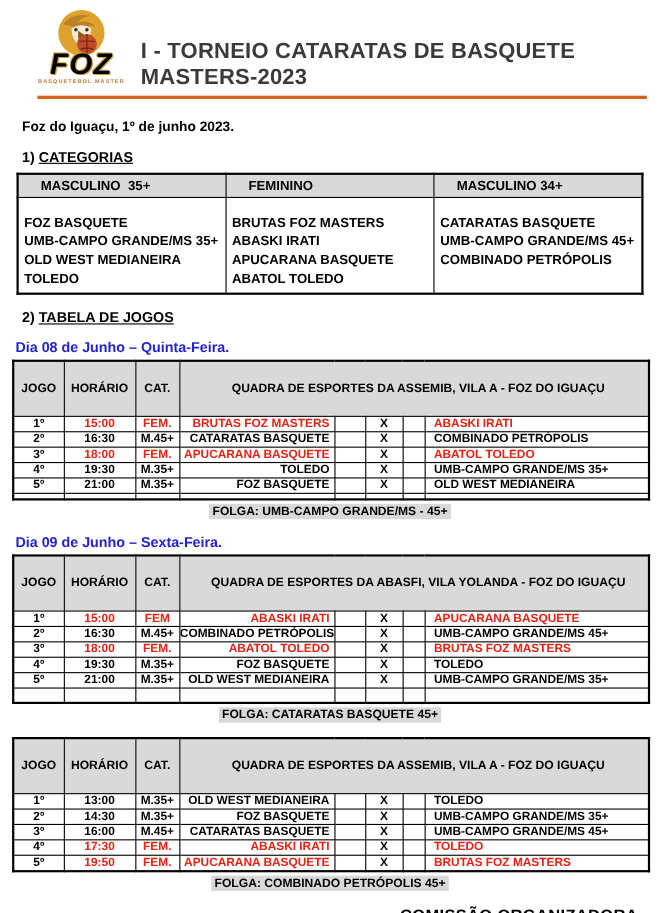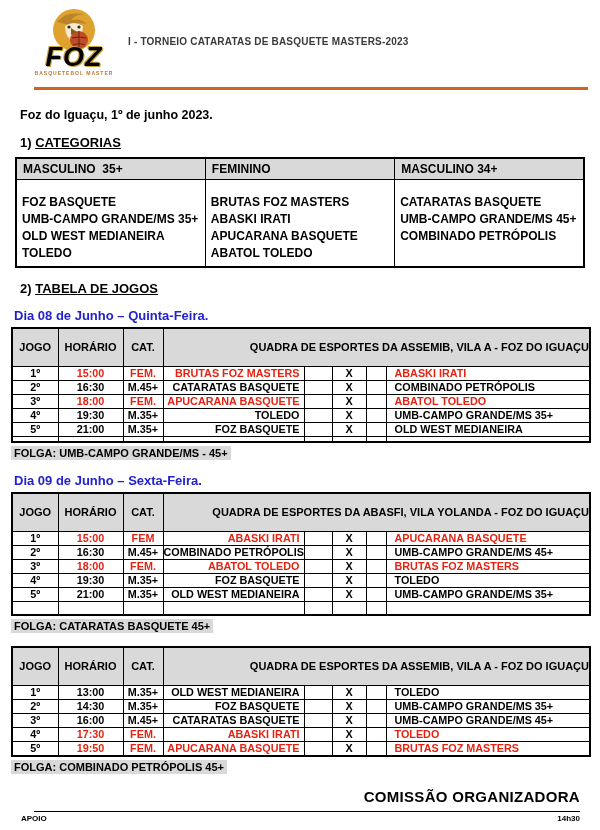--- a/index.html
+++ b/index.html
@@ -12,54 +12,54 @@
   .header { position:relative; height:92px; }
   .logo { position:absolute; left:34px; top:8px; width:80px; text-align:center; }
   .logo-word {
     font-style:italic; font-weight:900; font-size:27px; color:#000000;
     letter-spacing:1px; line-height:22px; margin-top:-12px;
     text-shadow:1px 1px 0 #c9a23c, -1px -1px 0 #c9a23c;
   }
   .logo-sub { font-size:5px; font-weight:bold; color:#c07830; letter-spacing:1px; margin-top:2px; }
   .doc-title {
     position:absolute; left:128px; top:36px; width:462px;
-    font-size:10px; font-weight:bold; color:#3a3a3a; letter-spacing:.2px;
+    font-size:20px; font-weight:bold; color:#3a3a3a; letter-spacing:.2px;
   }
   .orange-rule { position:absolute; left:34px; right:12px; top:87px; height:3px; background:#d4621f; }
   
   .dateline { margin:16px 0 0 20px; font-size:12.5px; font-weight:bold; }
   .sec-head { margin:13px 0 0 20px; font-size:13px; font-weight:bold; }
   .sec-head .u { text-decoration:underline; }
   
   .cat-table {
     margin:7px 0 0 15px; width:570px; border-collapse:collapse;
     border:2px solid #000; table-layout:fixed;
   }
   .cat-table td { border:1px solid #000; }
   .cat-th {
     background:#d9d9d9; font-weight:bold; font-size:12px;
-    padding:3px 6px; white-space:pre; height:20px;
+    padding:3px 20px; white-space:pre; height:20px;
   }
   .cat-td { vertical-align:top; padding:14px 5px 4px 5px; height:76px; }
   .cat-td div { font-size:12px; font-weight:bold; line-height:17px; white-space:nowrap; }
   
   .day-block { margin-top:12px; }
   .day-title { margin:0 0 4px 14px; font-size:13px; font-weight:bold; color:#2222cf; }
   .games-table {
     margin-left:11px; width:578px; border-collapse:collapse; border:2px solid #000;
     table-layout:fixed;
   }
   .games-table td { border:1px solid #000; font-weight:bold; overflow:hidden; }
-  .g-head td { background:#d9d9d9; height:38px; font-size:11px; text-align:center; }
-  .g-head .c-venue { text-align:right; padding-left:8px; }
+  .g-head td { background:#d9d9d9; height:50px; font-size:11px; text-align:center; }
+  .g-head .c-venue { text-align:center; padding-left:8px; }
   .g-row td { height:14px; font-size:10.8px; line-height:13px; text-align:center; white-space:nowrap; }
   .g-row .c-home { text-align:right; padding-right:4px; }
   .g-row .c-away { text-align:left; padding-left:8px; }
   .red { color:#e42313; }
-  .folga-line { margin-left:11px; width:578px; text-align:left; }
+  .folga-line { margin-left:11px; width:578px; text-align:center; }
   .folga {
     display:inline-block; background:#d9d9d9; font-size:11px; font-weight:bold;
     padding:1px 3px; line-height:12px;
   }
   
   .commission { margin:13px 20px 0 0; text-align:right; font-size:15px; font-weight:bold; letter-spacing:.3px; }
   .foot-rule { margin:6px 20px 0 34px; height:1px; background:#000; }
   .apoio-row { margin:2px 20px 0 21px; display:flex; justify-content:space-between; }
   .apoio-row span { font-size:8px; font-weight:bold; }
 </style>

